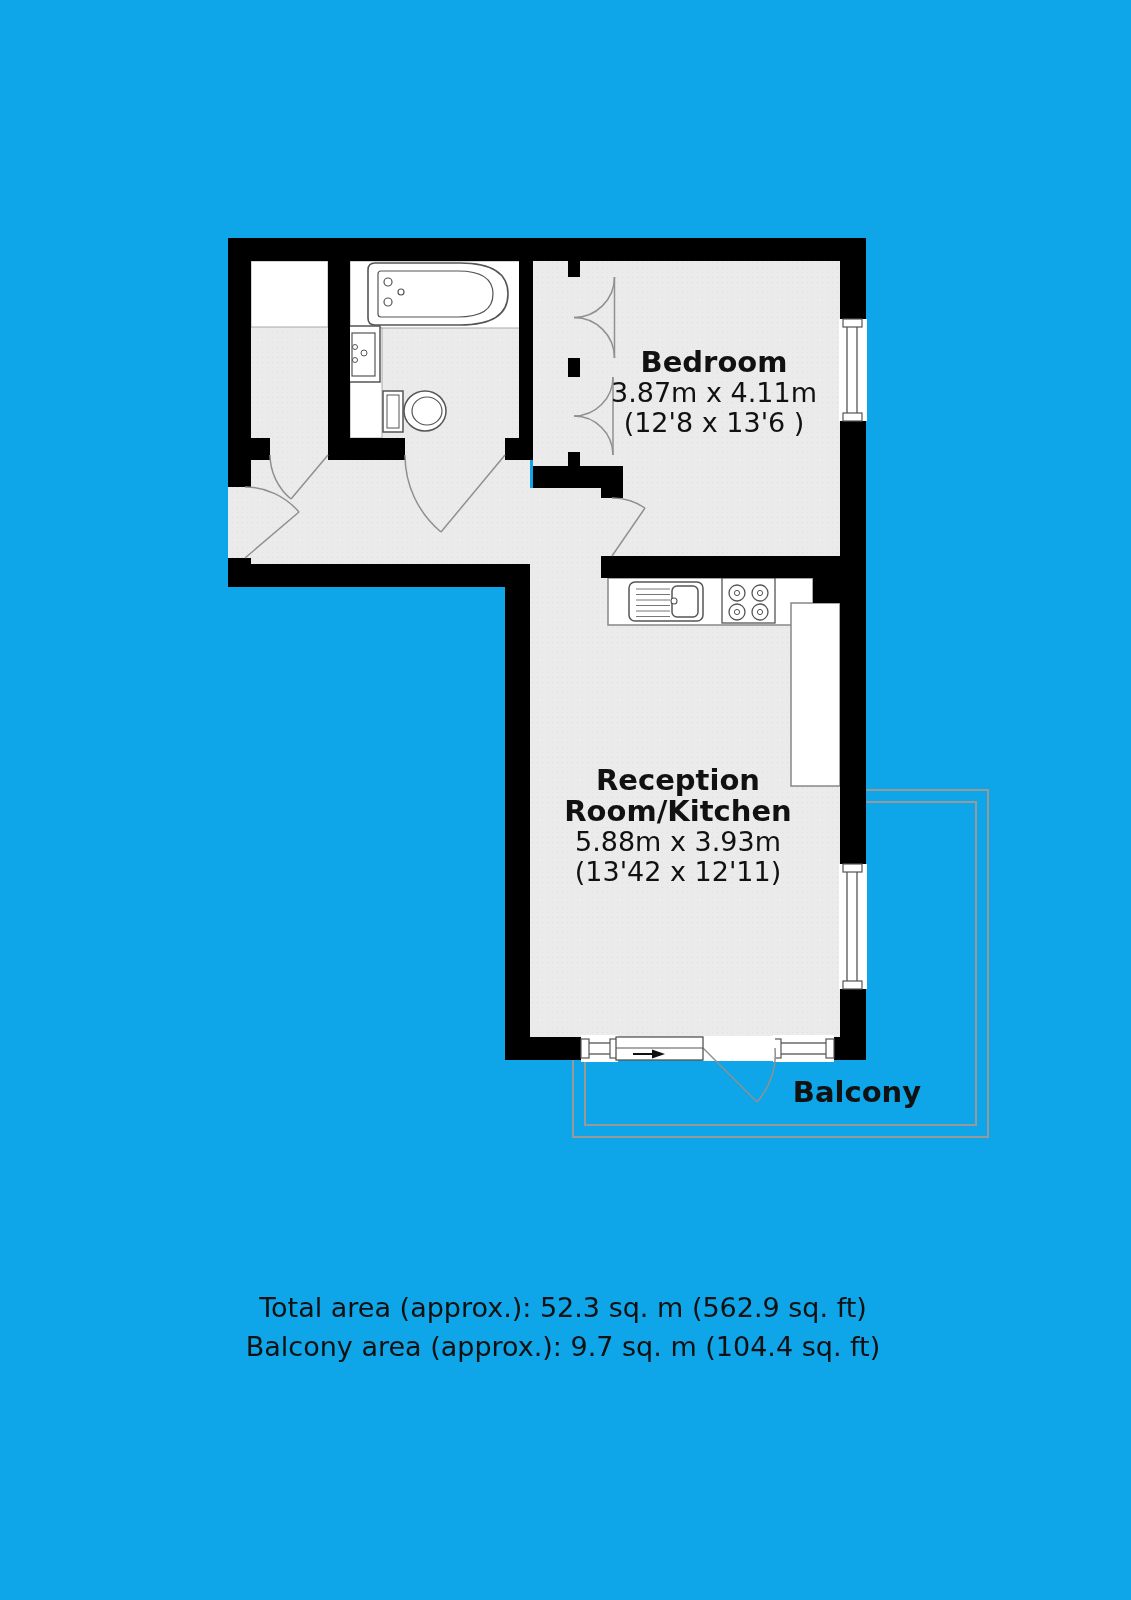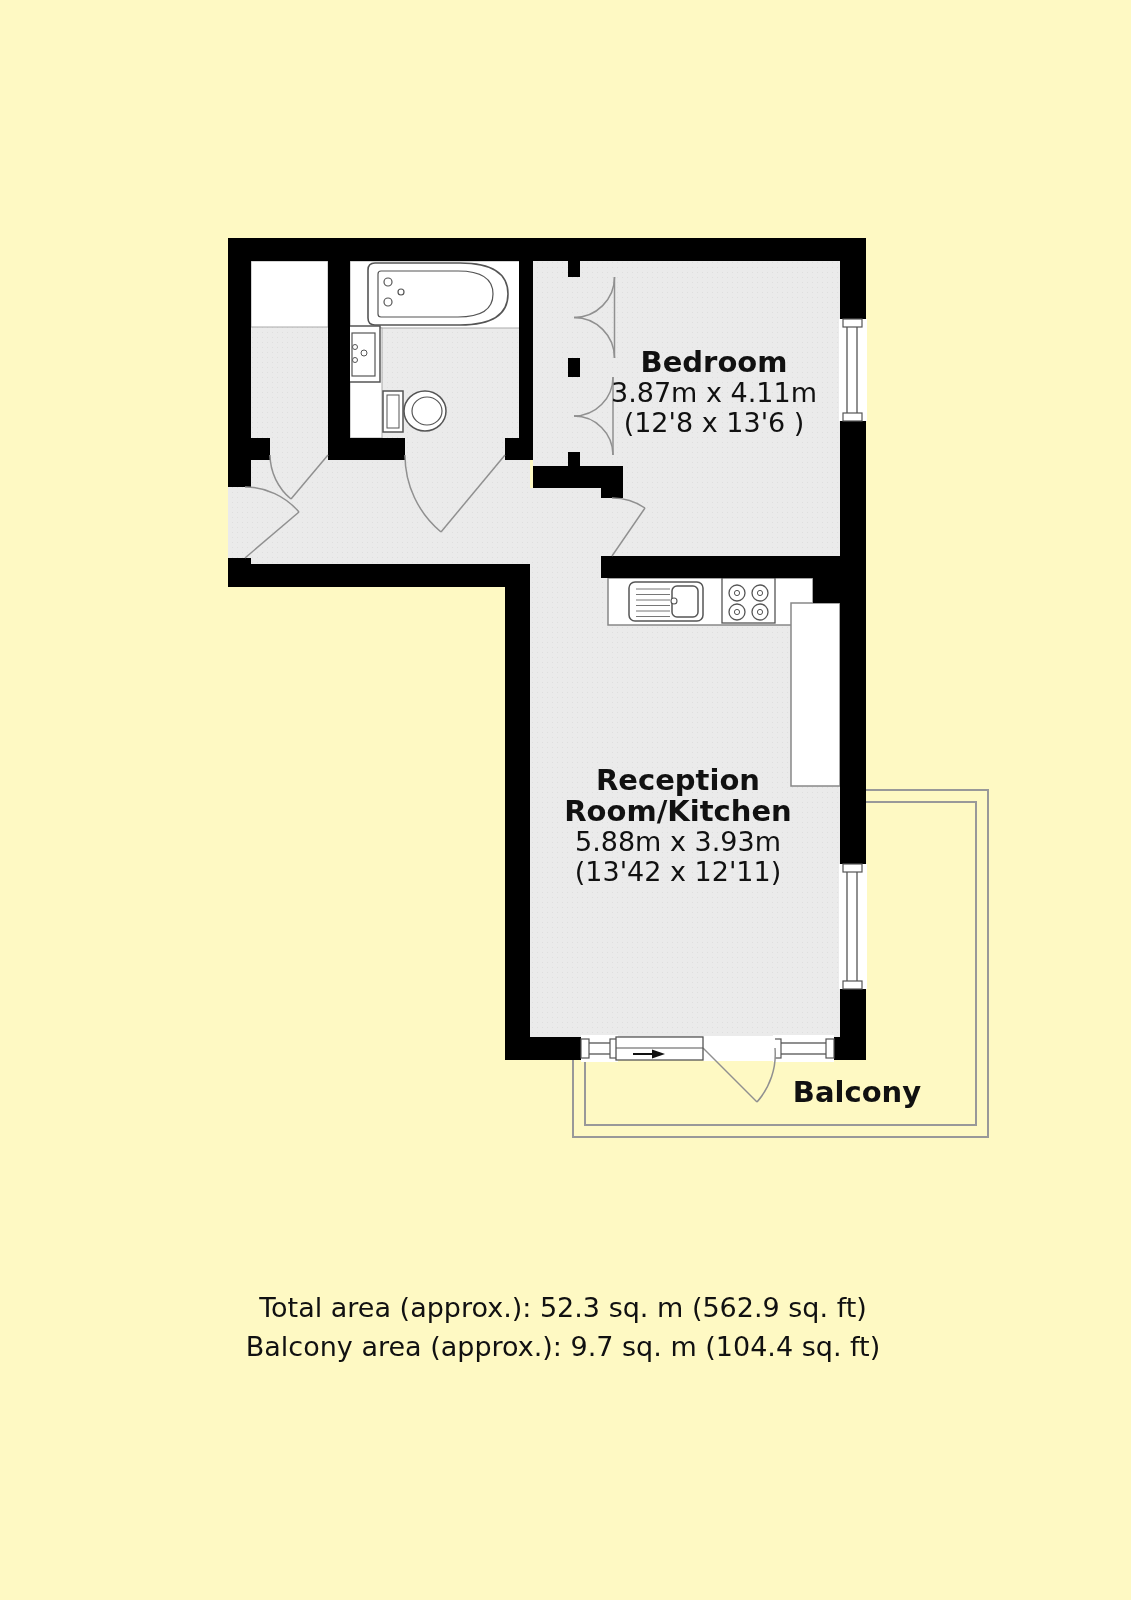--- a/index.html
+++ b/index.html
@@ -1,17 +1,17 @@
 <!DOCTYPE html>
 <html><head>
 <meta charset="utf-8">
 <style>
   html,body{margin:0;padding:0;background:#ffffff;}
   .page{
-    width:1131px;height:1600px;position:relative;background:#fef9c3;
+    width:1131px;height:1600px;position:relative;background:#0ea5e9;
     font-family:"DejaVu Sans","Liberation Sans",sans-serif;
   }
   svg{display:block}
   text{fill:#111111;}
   .room-title{font-weight:700;font-size:29px;}
   .room-dim{font-weight:400;font-size:27px;}
   .balcony-title{font-weight:700;font-size:29px;}
   .footer-line{font-weight:400;font-size:27px;}
 </style>
 </head>

